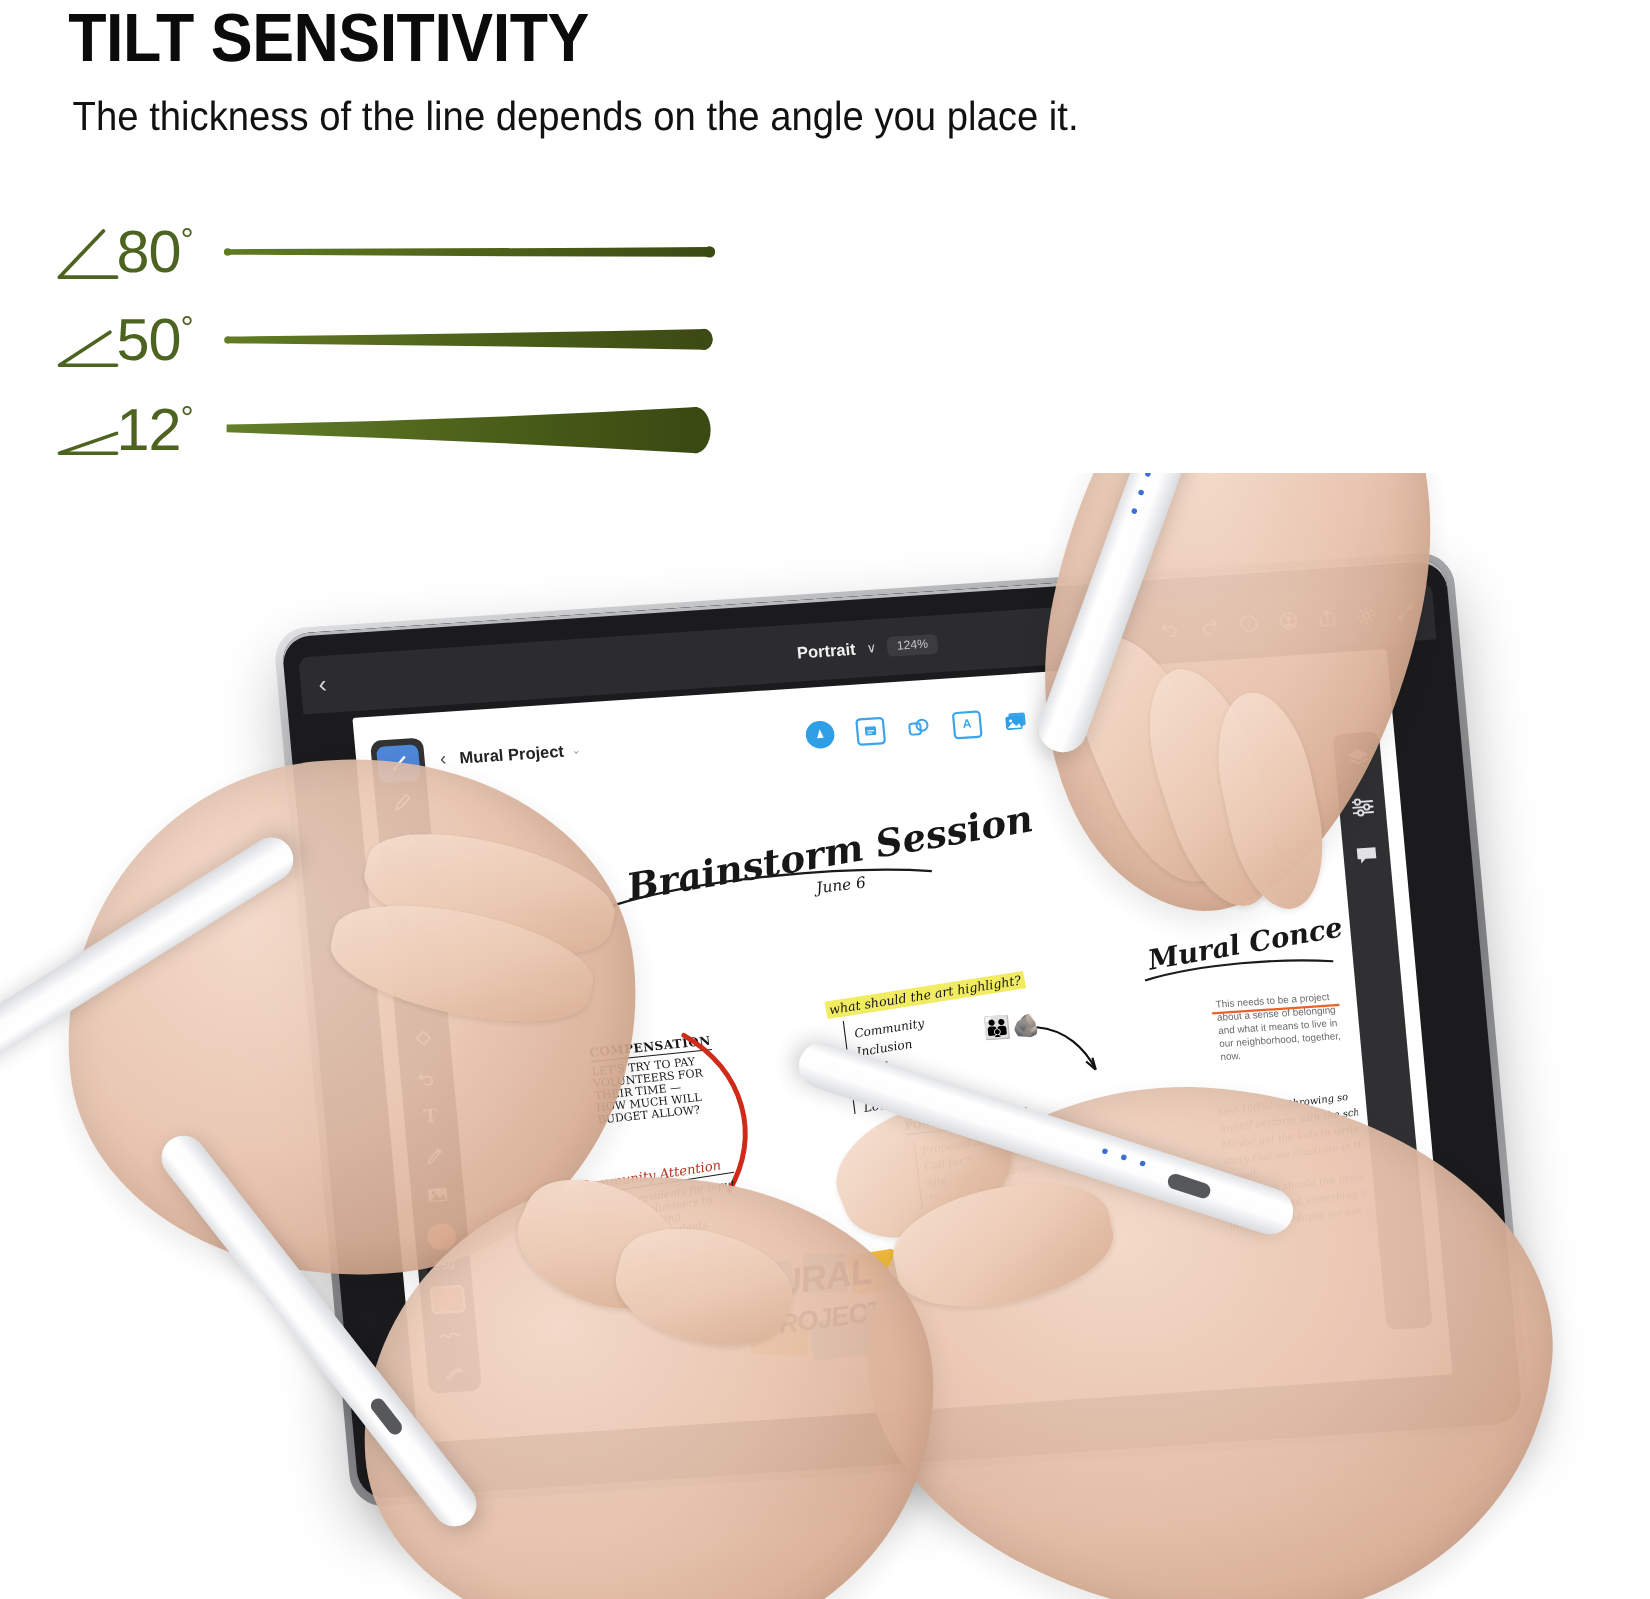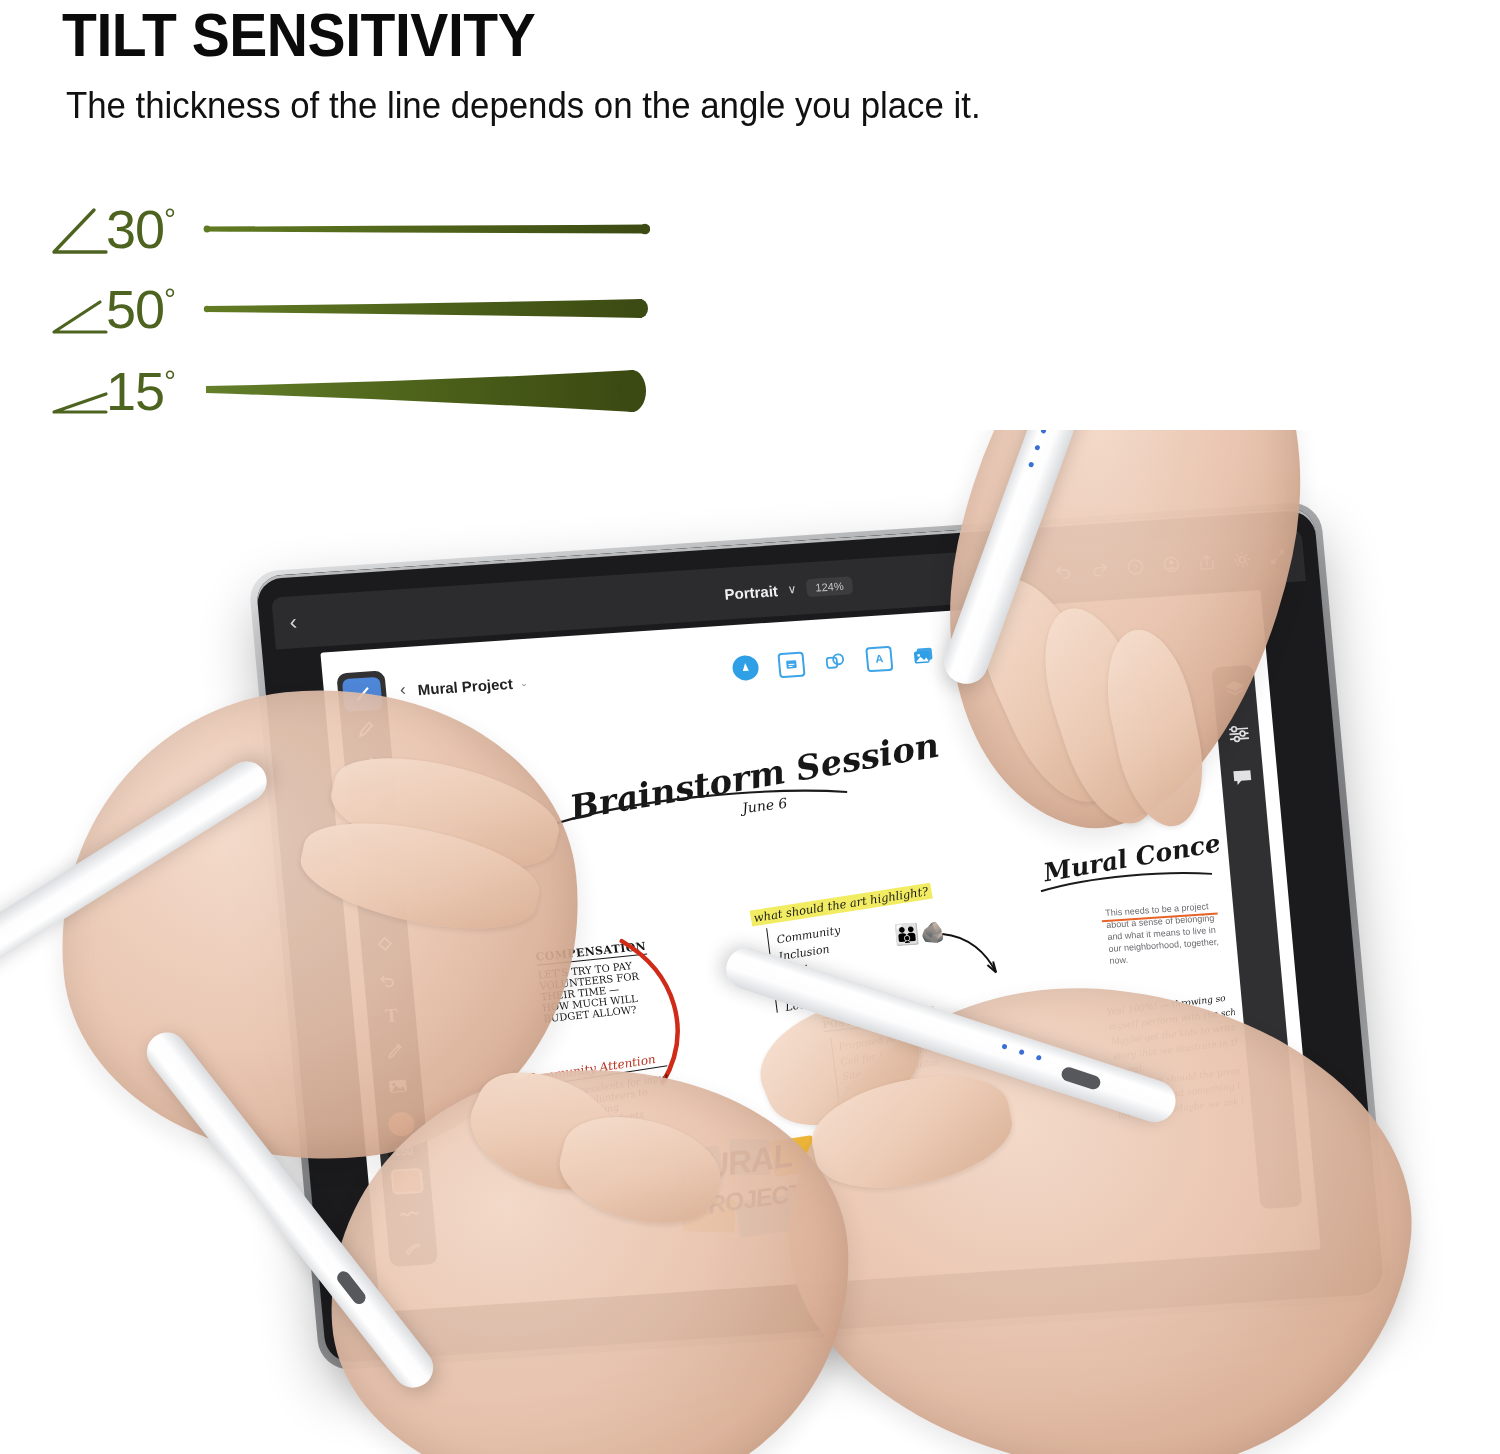--- a/index.html
+++ b/index.html
@@ -115,21 +115,21 @@
 <div id="headline">TILT SENSITIVITY</div>
 <div id="subhead">The thickness of the line depends on the angle you place it.</div>
 
 <div id="angle-diagram">
 
   <div class="angle-row" style="top:0">
     <div class="angle-label">
       <svg class="angle-glyph" viewBox="0 0 62 74">
         <path d="M4 52 L56 52 M4 52 L44 10" stroke="#4d6320" stroke-width="3.4" fill="none" stroke-linecap="round"></path>
       </svg>
-      <div class="angle-deg"><span>30</span><sup>°</sup></div>
+      <div class="angle-deg"><span>80</span><sup>°</sup></div>
     </div>
     <div class="stroke-wrap">
       <svg width="448" height="74" viewBox="0 0 448 74">
         <defs>
             <linearGradient id="g60" x1="0" y1="0" x2="1" y2="0">
           <stop offset="0%" stop-color="#607a22"></stop>
               <stop offset="55%" stop-color="#4d6119"></stop>
               <stop offset="100%" stop-color="#3c4a13"></stop>
         </linearGradient>
           </defs>
@@ -161,21 +161,21 @@
         <ellipse cx="438" cy="28.5" rx="8" ry="9.6" fill="#3c4a13"></ellipse>
       </svg>
     </div>
   </div>
 
   <div class="angle-row" style="top:162px">
     <div class="angle-label">
       <svg class="angle-glyph" viewBox="0 0 62 74">
         <path d="M4 50 L56 50 M4 50 L56 32" stroke="#4d6320" stroke-width="3.2" fill="none" stroke-linecap="round"></path>
       </svg>
-      <div class="angle-deg"><span>15</span><sup>°</sup></div>
+      <div class="angle-deg"><span>12</span><sup>°</sup></div>
     </div>
     <div class="stroke-wrap">
       <svg width="448" height="74" viewBox="0 0 448 74">
         <defs>
             <linearGradient id="g15" x1="0" y1="0" x2="1" y2="0">
           <stop offset="0%" stop-color="#64802a"></stop>
               <stop offset="50%" stop-color="#4d621a"></stop>
               <stop offset="100%" stop-color="#3b4912"></stop>
         </linearGradient>
           </defs>

